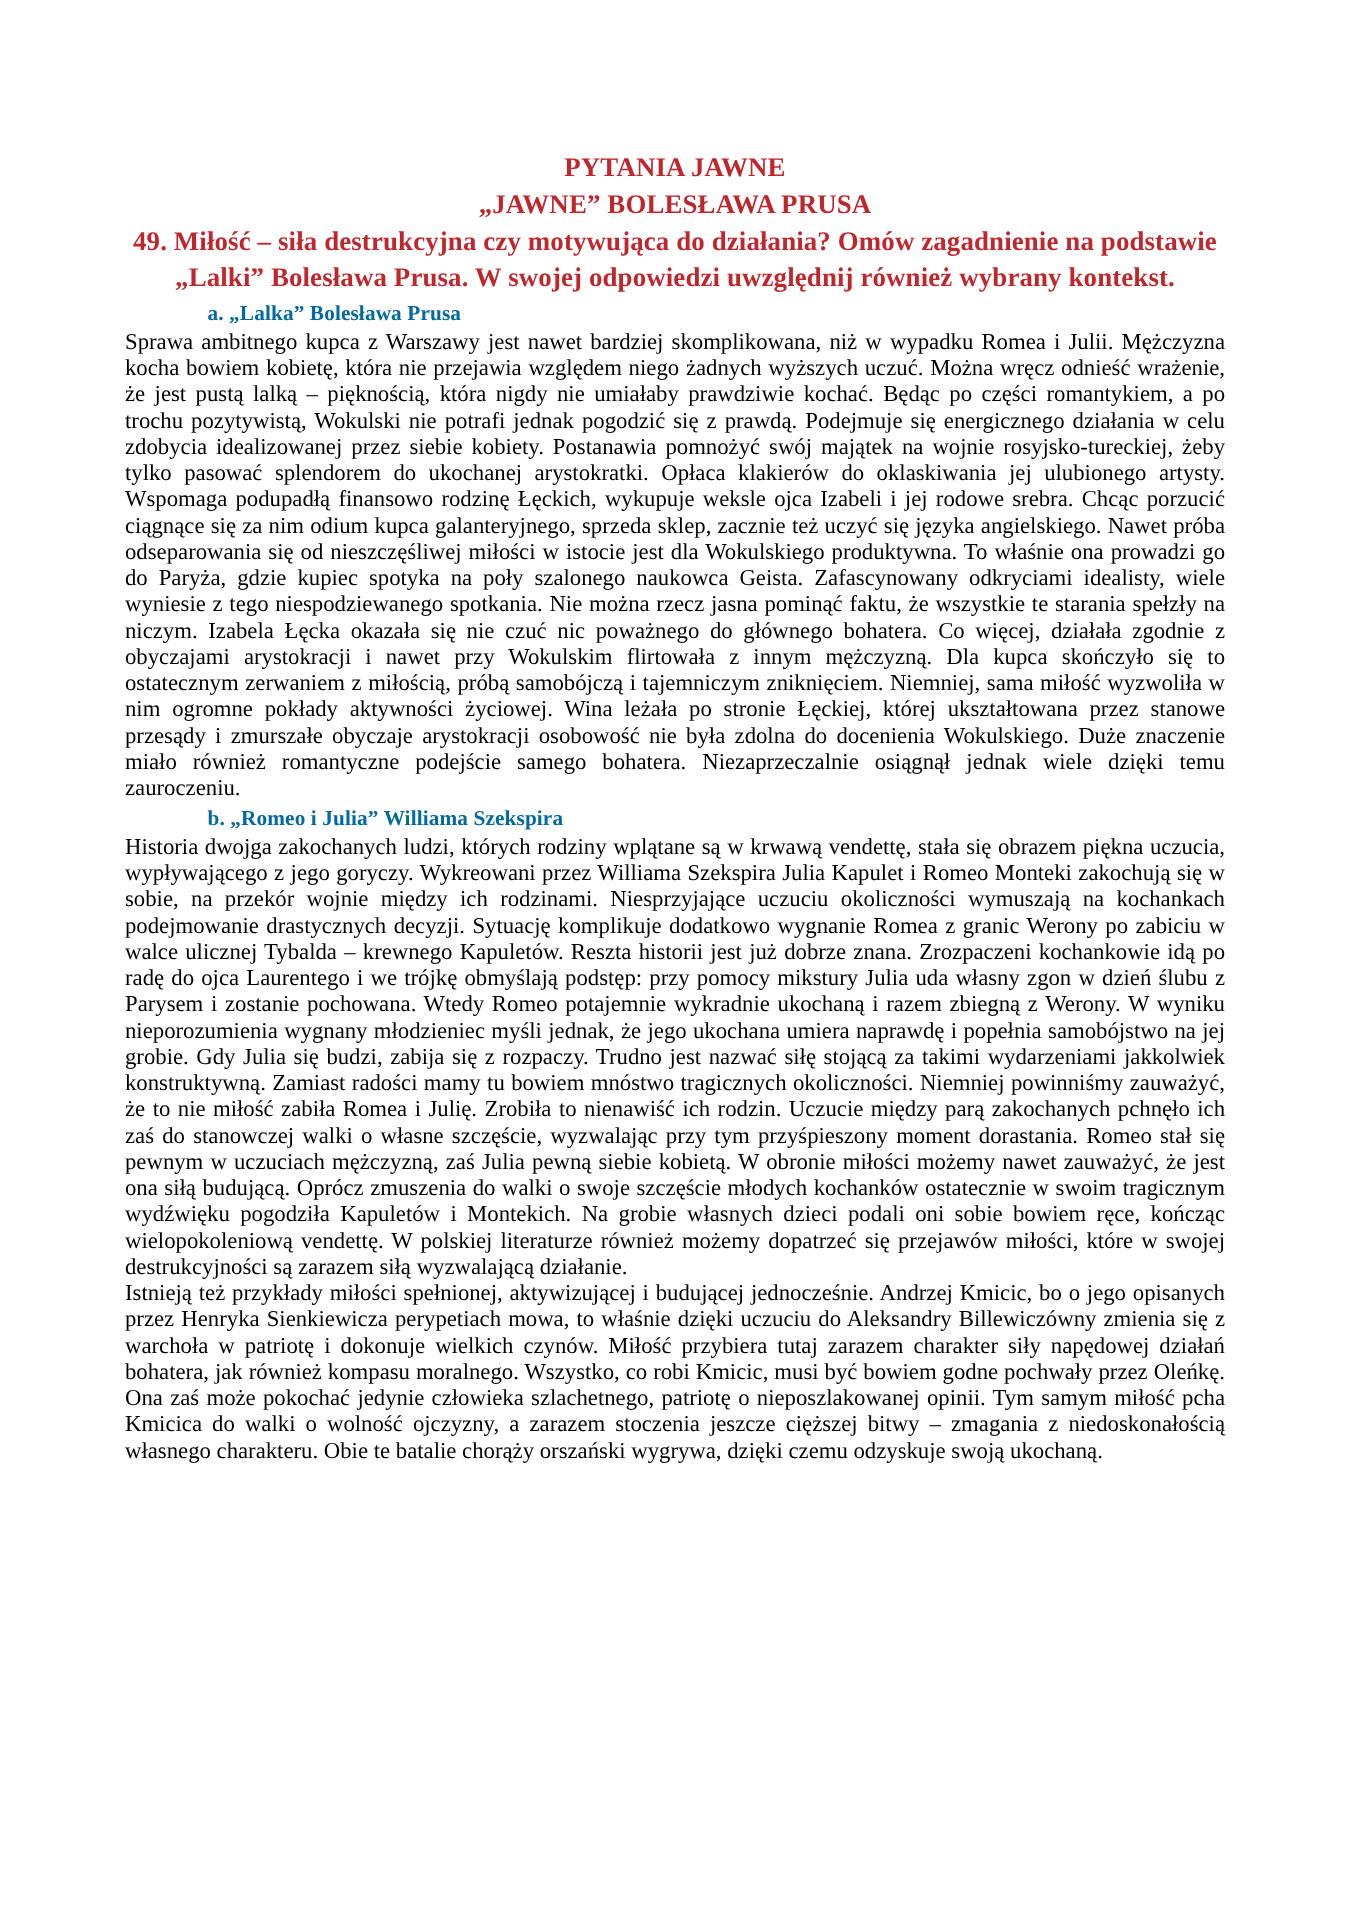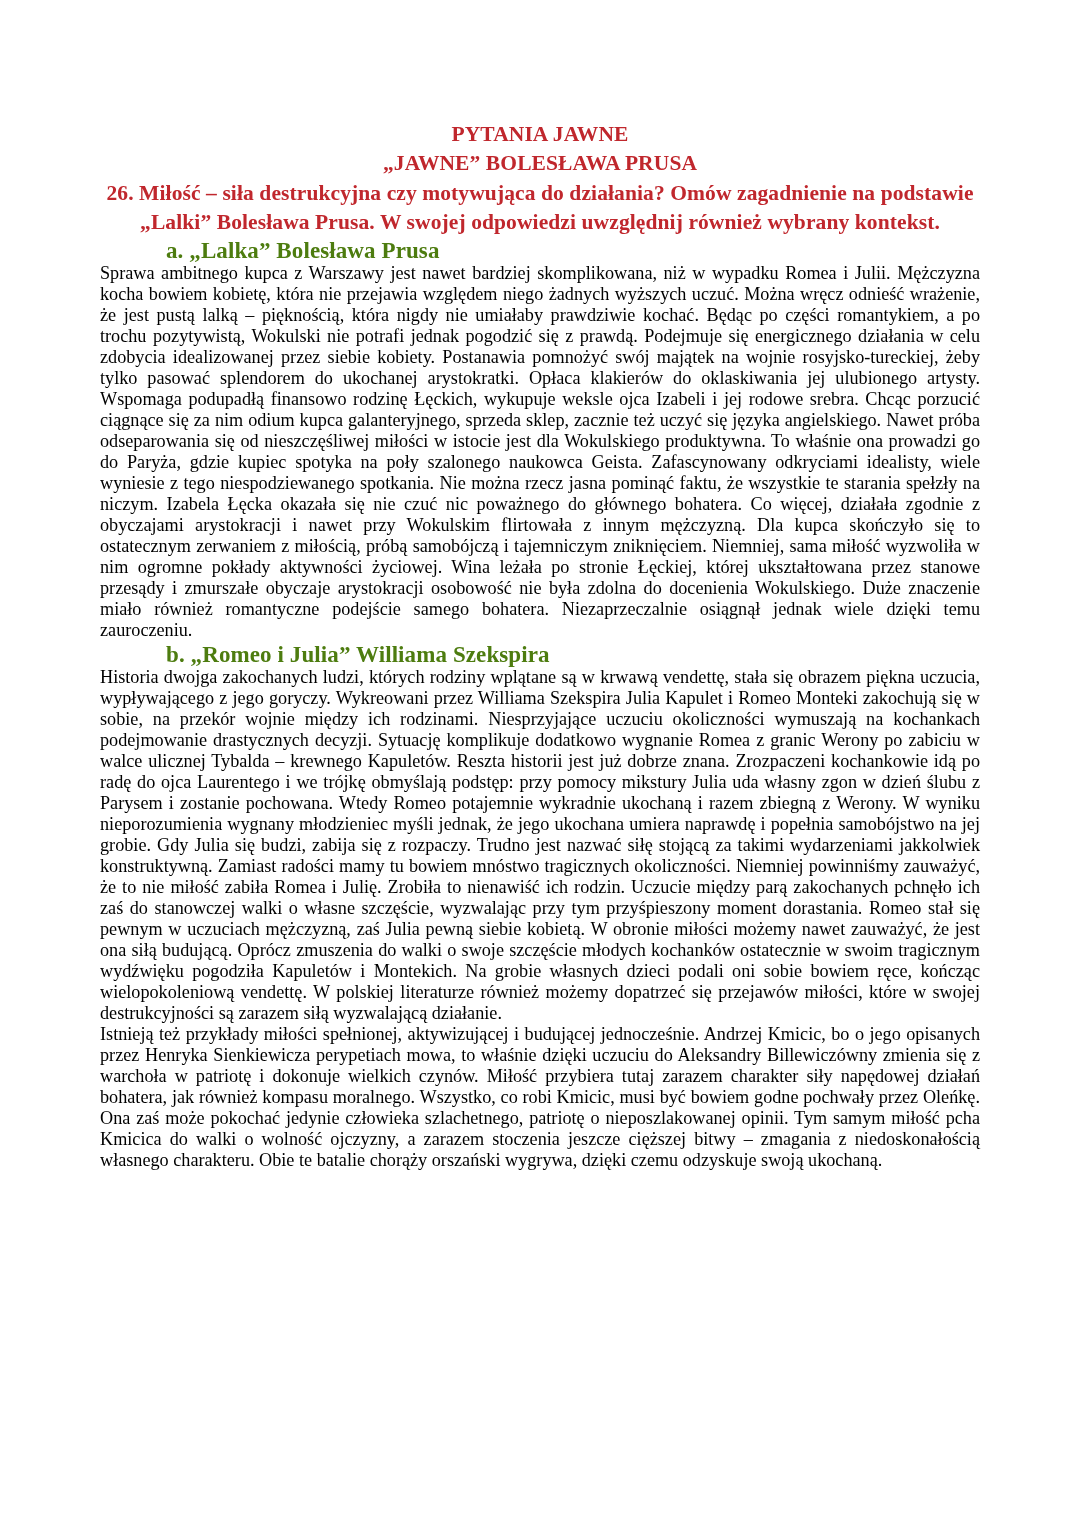--- a/index.html
+++ b/index.html
@@ -32,23 +32,23 @@
     letter-spacing: 0.1px;
   }
   .title-line {
     display: block;
   }
   .title-prompt {
     display: block;
     margin-top: 1px;
   }
   .section-heading {
-    color: #4d7c0f;
+    color: #0369a1;
     font-weight: bold;
-    font-size: 23px;
+    font-size: 17px;
     line-height: 24px;
     margin: 2px 0 0 0;
     padding-left: 66px;
     letter-spacing: 0.1px;
   }
   .body-par {
     text-align: justify;
     text-justify: inter-word;
     font-size: 18.2px;
     line-height: 21px;
@@ -61,21 +61,21 @@
   }
 </style>
 </head>
 <body>
 
 <div class="page">
 
   <div class="title-block">
     <span class="title-line">PYTANIA JAWNE</span>
     <span class="title-line">„JAWNE” BOLESŁAWA PRUSA</span>
-    <span class="title-prompt">26. Miłość – siła destrukcyjna czy motywująca do działania? Omów zagadnienie na podstawie „Lalki” Bolesława Prusa. W swojej odpowiedzi uwzględnij również wybrany kontekst.</span>
+    <span class="title-prompt">49. Miłość – siła destrukcyjna czy motywująca do działania? Omów zagadnienie na podstawie „Lalki” Bolesława Prusa. W swojej odpowiedzi uwzględnij również wybrany kontekst.</span>
   </div>
 
   <h2 class="section-heading">a. „Lalka” Bolesława Prusa</h2>
   <p class="body-par first-after-heading">Sprawa ambitnego kupca z Warszawy jest nawet bardziej skomplikowana, niż w wypadku Romea i Julii. Mężczyzna kocha bowiem kobietę, która nie przejawia względem niego żadnych wyższych uczuć. Można wręcz odnieść wrażenie, że jest pustą lalką – pięknością, która nigdy nie umiałaby prawdziwie kochać. Będąc po części romantykiem, a po trochu pozytywistą, Wokulski nie potrafi jednak pogodzić się z prawdą. Podejmuje się energicznego działania w celu zdobycia idealizowanej przez siebie kobiety. Postanawia pomnożyć swój majątek na wojnie rosyjsko-tureckiej, żeby tylko pasować splendorem do ukochanej arystokratki. Opłaca klakierów do oklaskiwania jej ulubionego artysty. Wspomaga podupadłą finansowo rodzinę Łęckich, wykupuje weksle ojca Izabeli i jej rodowe srebra. Chcąc porzucić ciągnące się za nim odium kupca galanteryjnego, sprzeda sklep, zacznie też uczyć się języka angielskiego. Nawet próba odseparowania się od nieszczęśliwej miłości w istocie jest dla Wokulskiego produktywna. To właśnie ona prowadzi go do Paryża, gdzie kupiec spotyka na poły szalonego naukowca Geista. Zafascynowany odkryciami idealisty, wiele wyniesie z tego niespodziewanego spotkania. Nie można rzecz jasna pominąć faktu, że wszystkie te starania spełzły na niczym. Izabela Łęcka okazała się nie czuć nic poważnego do głównego bohatera. Co więcej, działała zgodnie z obyczajami arystokracji i nawet przy Wokulskim flirtowała z innym mężczyzną. Dla kupca skończyło się to ostatecznym zerwaniem z miłością, próbą samobójczą i tajemniczym zniknięciem. Niemniej, sama miłość wyzwoliła w nim ogromne pokłady aktywności życiowej. Wina leżała po stronie Łęckiej, której ukształtowana przez stanowe przesądy i zmurszałe obyczaje arystokracji osobowość nie była zdolna do docenienia Wokulskiego. Duże znaczenie miało również romantyczne podejście samego bohatera. Niezaprzeczalnie osiągnął jednak wiele dzięki temu zauroczeniu.</p>
 
   <h2 class="section-heading">b. „Romeo i Julia” Williama Szekspira</h2>
   <p class="body-par first-after-heading">Historia dwojga zakochanych ludzi, których rodziny wplątane są w krwawą vendettę, stała się obrazem piękna uczucia, wypływającego z jego goryczy. Wykreowani przez Williama Szekspira Julia Kapulet i Romeo Monteki zakochują się w sobie, na przekór wojnie między ich rodzinami. Niesprzyjające uczuciu okoliczności wymuszają na kochankach podejmowanie drastycznych decyzji. Sytuację komplikuje dodatkowo wygnanie Romea z granic Werony po zabiciu w walce ulicznej Tybalda – krewnego Kapuletów. Reszta historii jest już dobrze znana. Zrozpaczeni kochankowie idą po radę do ojca Laurentego i we trójkę obmyślają podstęp: przy pomocy mikstury Julia uda własny zgon w dzień ślubu z Parysem i zostanie pochowana. Wtedy Romeo potajemnie wykradnie ukochaną i razem zbiegną z Werony. W wyniku nieporozumienia wygnany młodzieniec myśli jednak, że jego ukochana umiera naprawdę i popełnia samobójstwo na jej grobie. Gdy Julia się budzi, zabija się z rozpaczy. Trudno jest nazwać siłę stojącą za takimi wydarzeniami jakkolwiek konstruktywną. Zamiast radości mamy tu bowiem mnóstwo tragicznych okoliczności. Niemniej powinniśmy zauważyć, że to nie miłość zabiła Romea i Julię. Zrobiła to nienawiść ich rodzin. Uczucie między parą zakochanych pchnęło ich zaś do stanowczej walki o własne szczęście, wyzwalając przy tym przyśpieszony moment dorastania. Romeo stał się pewnym w uczuciach mężczyzną, zaś Julia pewną siebie kobietą.  W obronie miłości możemy nawet zauważyć, że jest ona siłą budującą. Oprócz zmuszenia do walki o swoje szczęście młodych kochanków ostatecznie w swoim tragicznym wydźwięku pogodziła Kapuletów i Montekich. Na grobie własnych dzieci podali oni sobie bowiem ręce, kończąc wielopokoleniową vendettę. W polskiej literaturze również możemy dopatrzeć się przejawów miłości, które w swojej destrukcyjności są zarazem siłą wyzwalającą działanie.</p>
 
   <p class="body-par first-after-heading">Istnieją też przykłady miłości spełnionej, aktywizującej i budującej jednocześnie. Andrzej Kmicic, bo o jego opisanych przez Henryka Sienkiewicza perypetiach mowa, to właśnie dzięki uczuciu do Aleksandry Billewiczówny zmienia się z warchoła w patriotę i dokonuje wielkich czynów. Miłość przybiera tutaj zarazem charakter siły napędowej działań bohatera, jak również kompasu moralnego. Wszystko, co robi Kmicic, musi być bowiem godne pochwały przez Oleńkę. Ona zaś może pokochać jedynie człowieka szlachetnego, patriotę o nieposzlakowanej opinii. Tym samym miłość pcha Kmicica do walki o wolność ojczyzny, a zarazem stoczenia jeszcze cięższej bitwy – zmagania z niedoskonałością własnego charakteru. Obie te batalie chorąży orszański wygrywa, dzięki czemu odzyskuje swoją ukochaną.</p>
 

